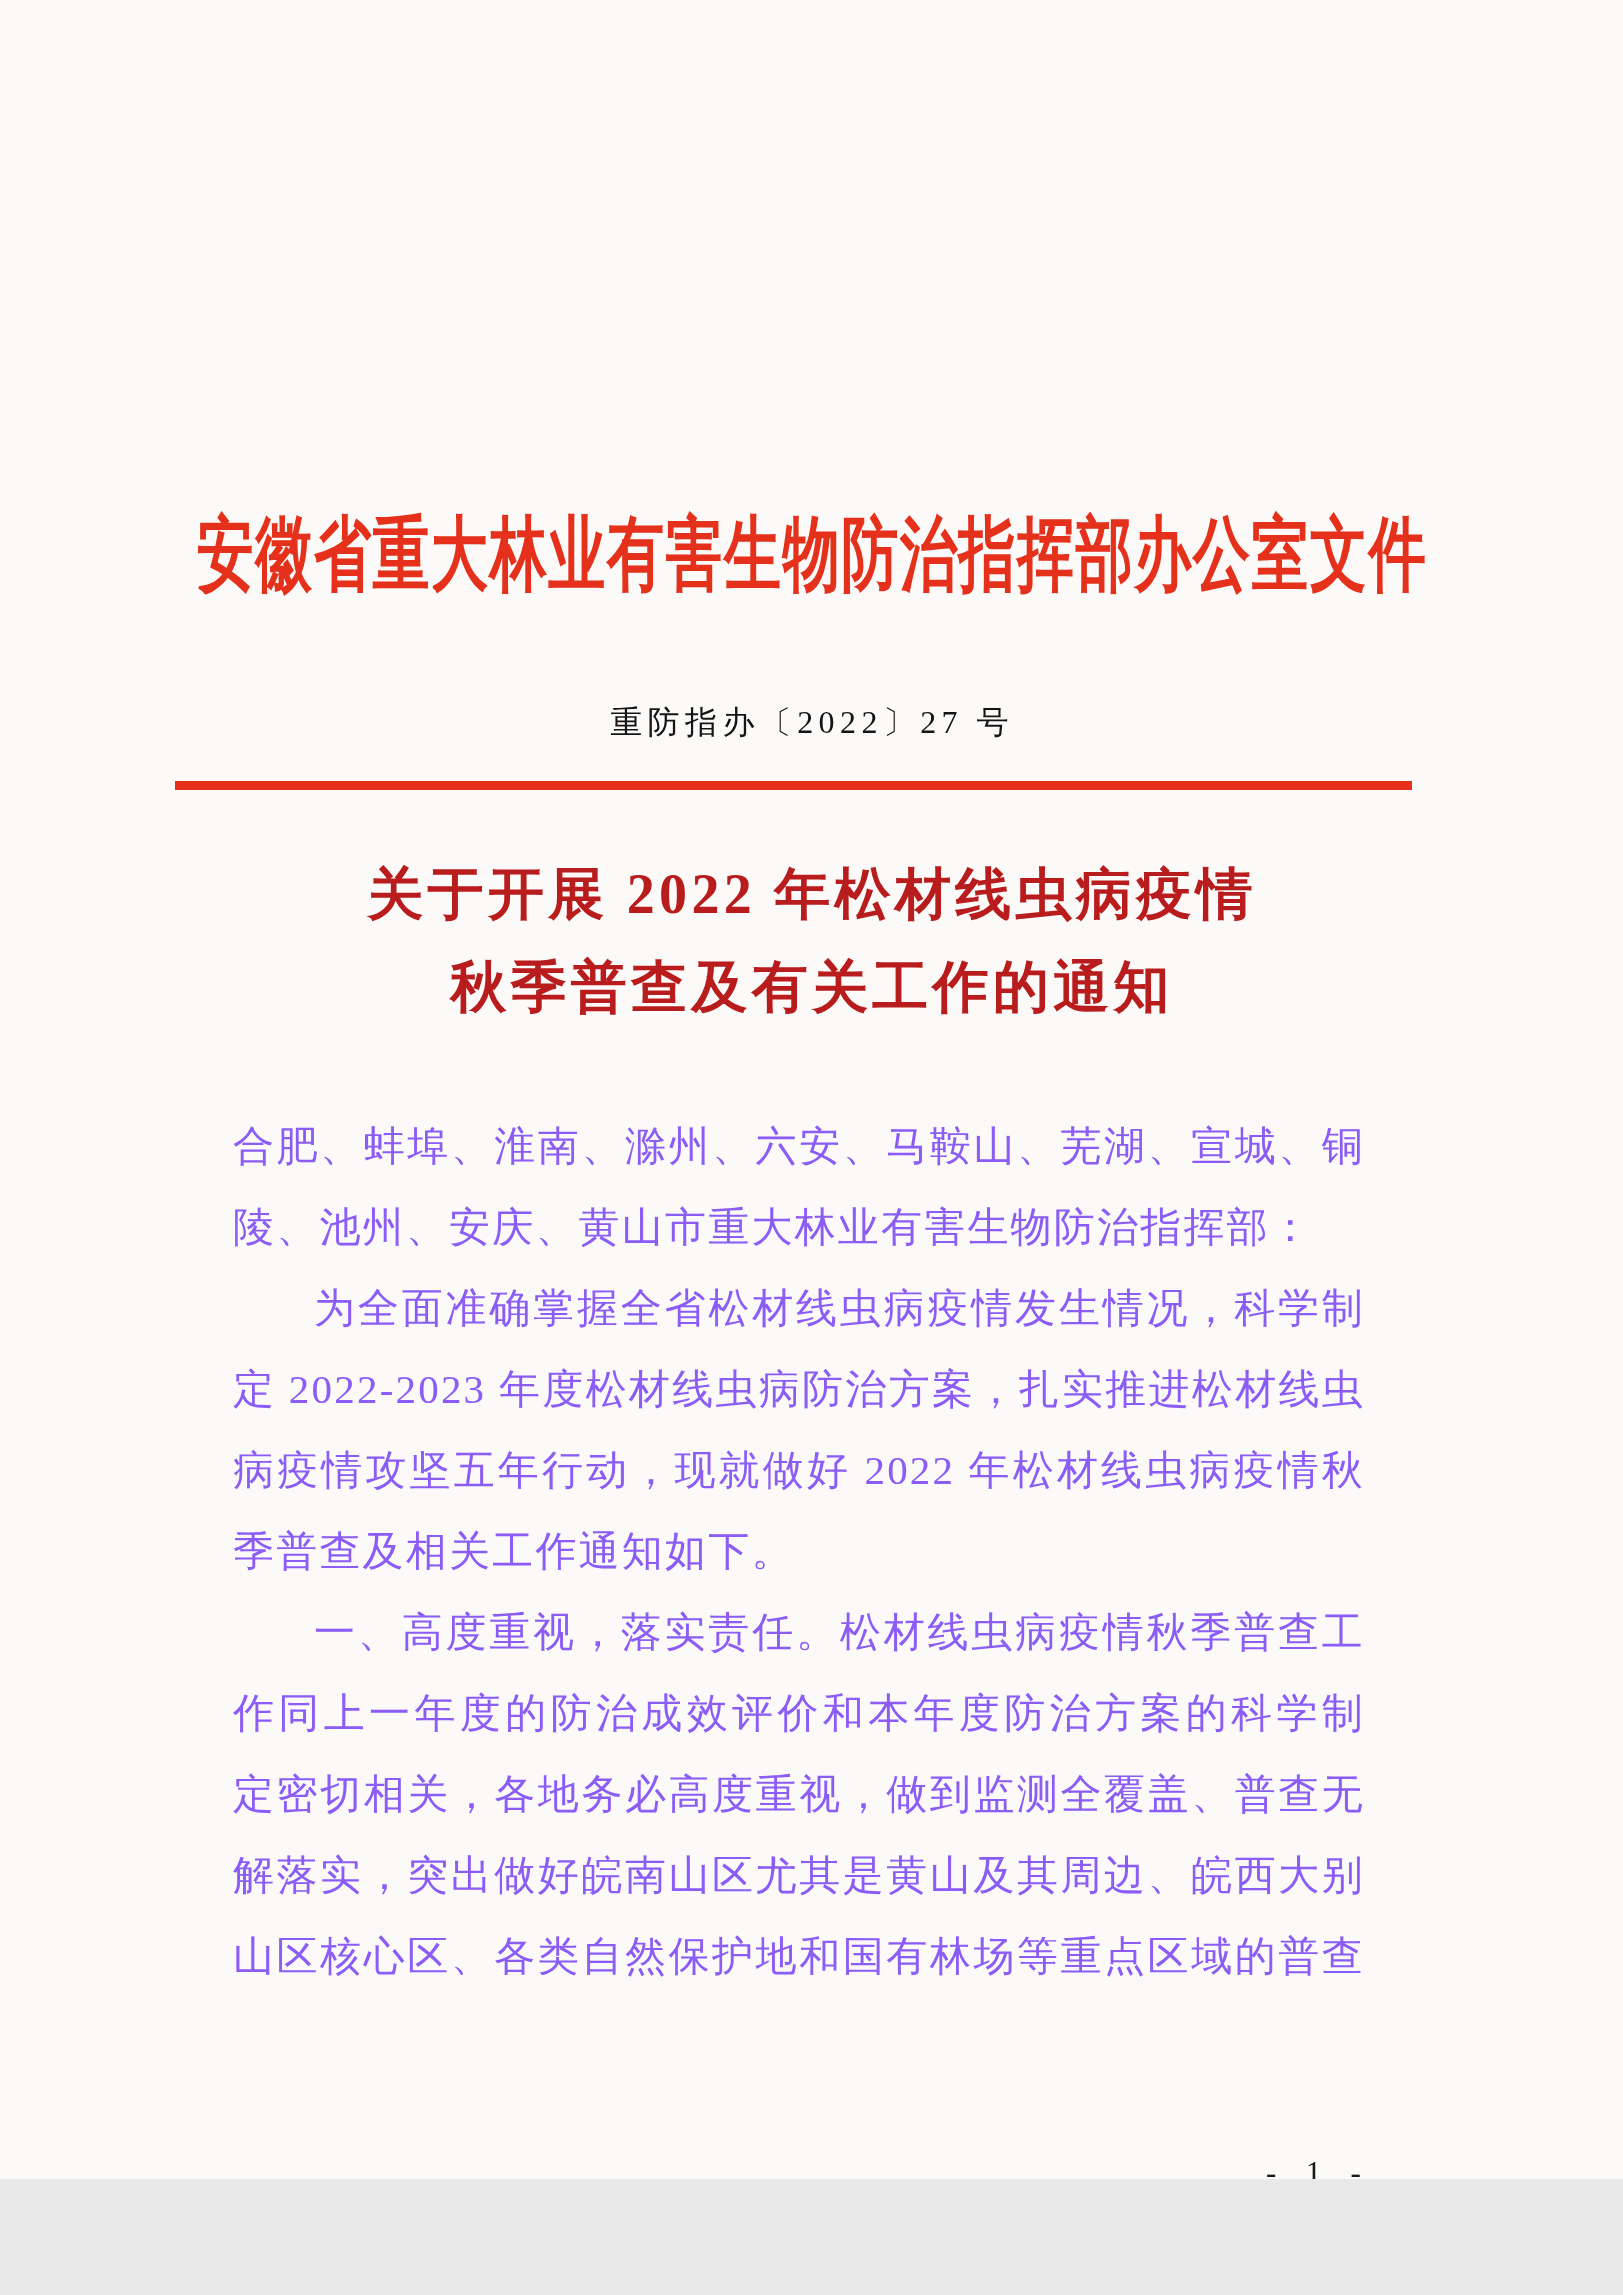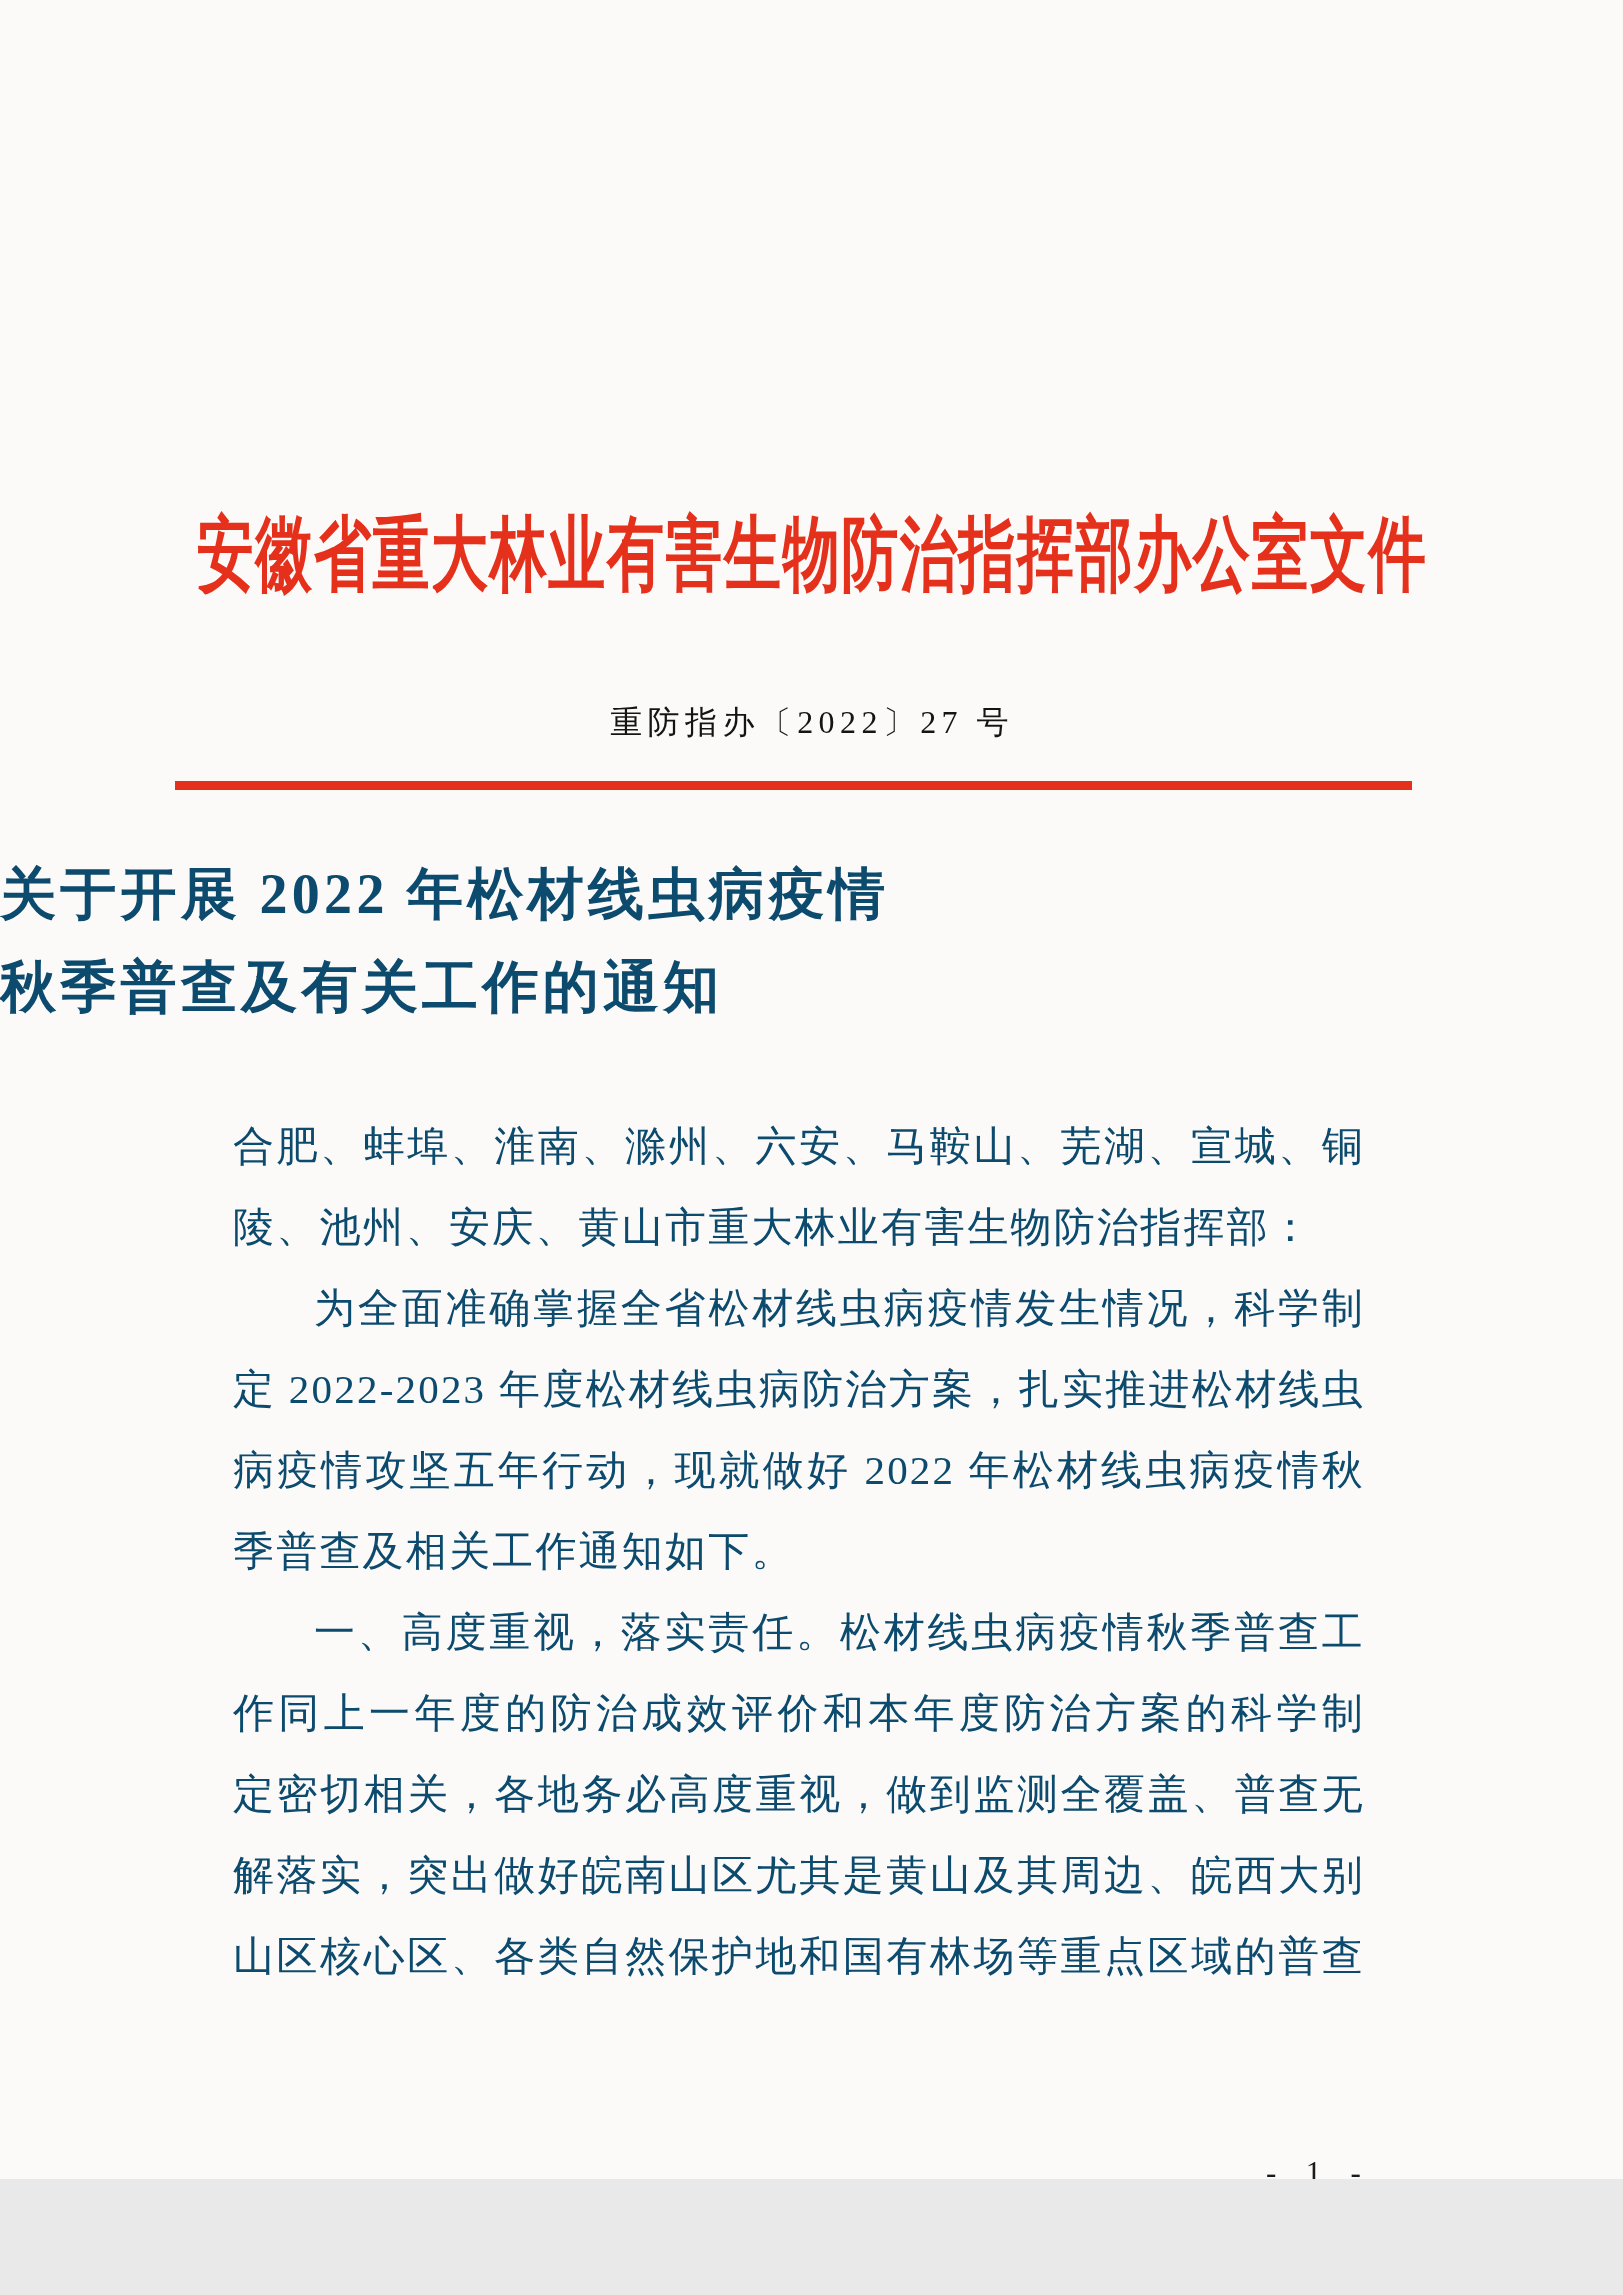--- a/index.html
+++ b/index.html
@@ -54,36 +54,36 @@
     width: 1237px;
     height: 8.7px;
     background: #e5301b;
   }
   
   .notice-title {
     position: absolute;
     top: 848px;
     left: 0;
     right: 0;
-    text-align: left;
+    text-align: center;
     font-weight: 700;
     font-size: 56px;
     line-height: 93px;
     letter-spacing: 4.3px;
-    color: #0c4a6e;
+    color: #b91c1c;
     white-space: nowrap;
   }
   
   .body-block {
     position: absolute;
     top: 1106px;
     left: 233px;
     width: 1132px;
     font-size: 41px;
-    color: #0c4a6e;
+    color: #8b5cf6;
   }
   .line {
     height: 81px;
     line-height: 81px;
     letter-spacing: 2.2px;
     text-align: justify;
     text-align-last: left;
     white-space: nowrap;
   }
   .line.j {

